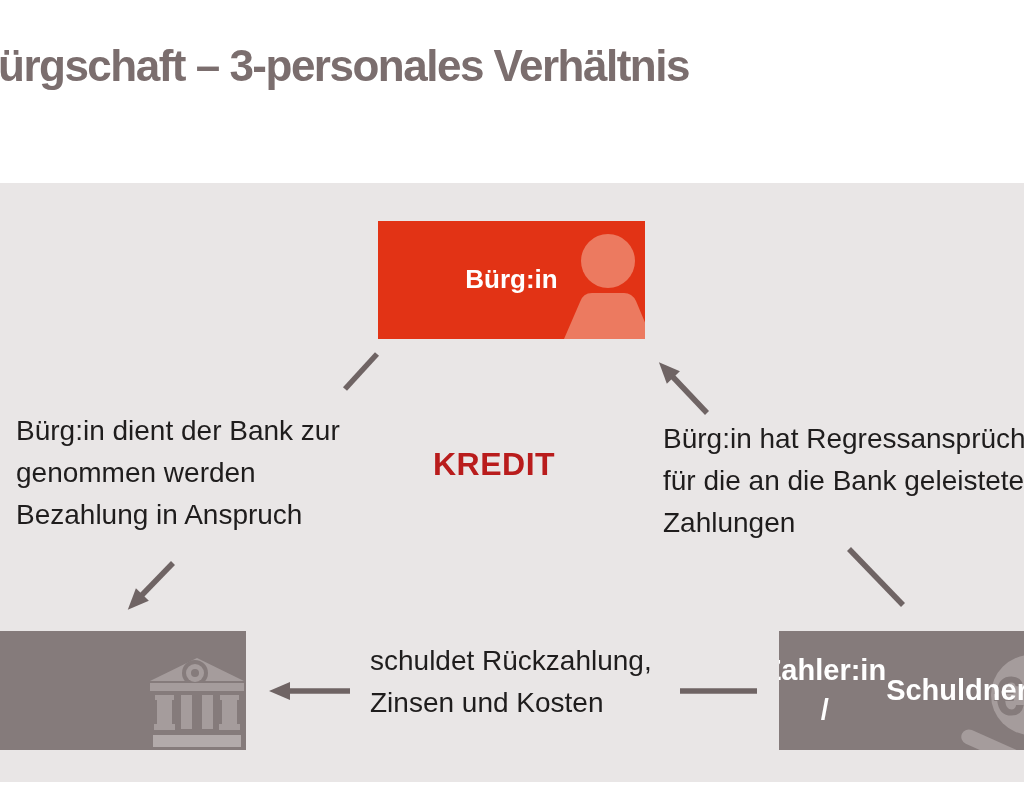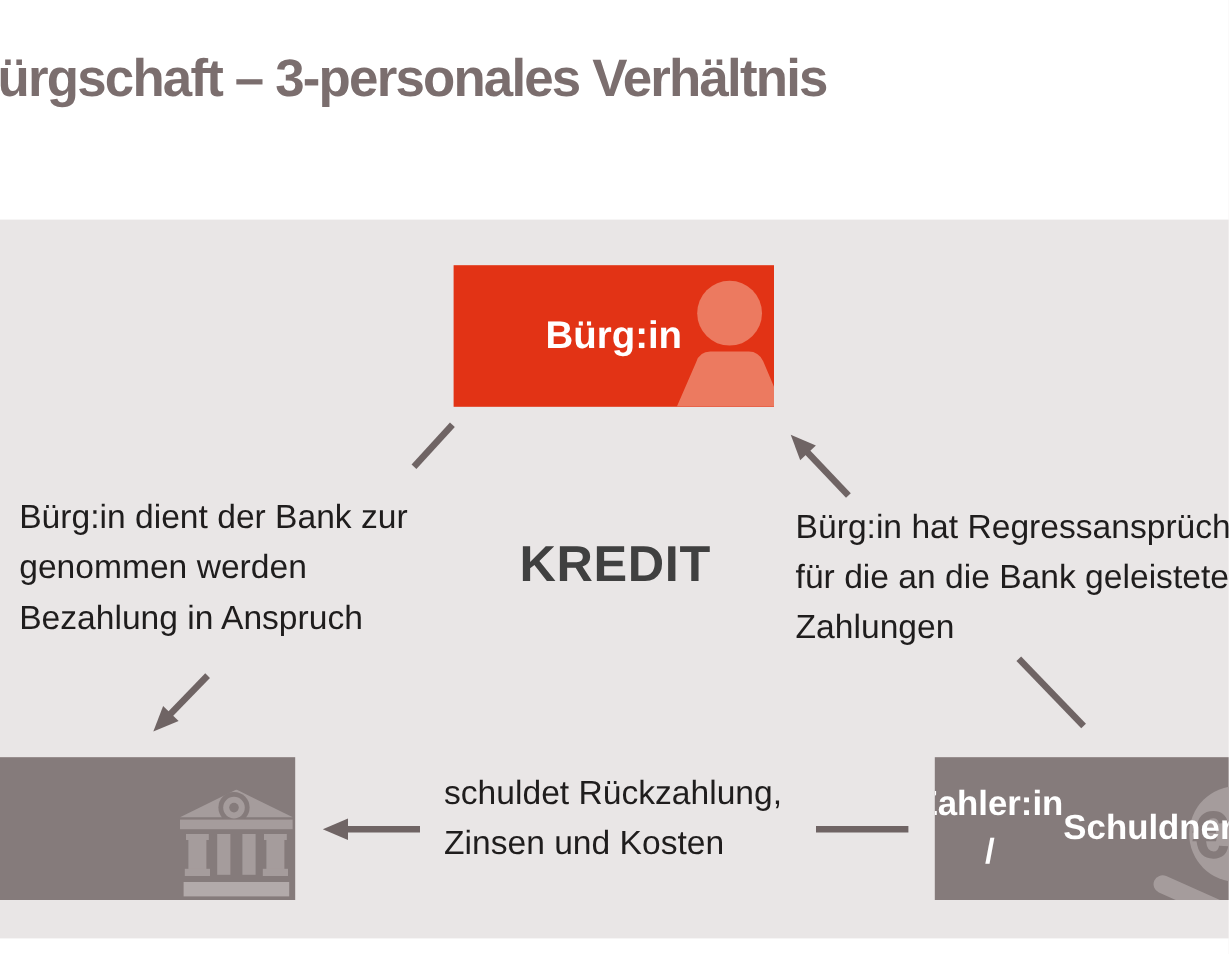--- a/index.html
+++ b/index.html
@@ -26,32 +26,32 @@
   .node {
     position:absolute; overflow:hidden; z-index:2;
     color:#ffffff; font-weight:700;
   }
   #node-guarantor { left:378px; top:221px; width:267px; height:118px; background:#e23315; }
   #node-bank      { left:0px;   top:631px; width:246px; height:119px; background:#857b7b; }
   #node-debtor    { left:779px; top:631px; width:245px; height:119px; background:#857b7b; }
   .node-label {
     position:absolute; inset:0; z-index:3;
     display:flex; align-items:center; justify-content:center;
-    font-size:32px; line-height:1.35; text-align:center;
+    font-size:26px; line-height:1.35; text-align:center;
   }
   #node-bank .node-label { left:28px; right:auto; width:165px; }
   #node-debtor .node-label { left:32px; width:205px; flex-direction:row; font-size:29px; }
   .node-icon { position:absolute; z-index:2; }
   #person-icon { left:0; top:0; }
   #bank-icon   { left:150px; top:27px; }
   #coin-icon   { left:180px; top:20px; }
   .kredit {
     position:absolute; left:433px; top:446px; z-index:2;
-    font-size:42px; font-weight:700; letter-spacing:0.5px;
-    color:#404040;
+    font-size:32px; font-weight:700; letter-spacing:0.5px;
+    color:#b91c1c;
   }
   .note {
     position:absolute; z-index:2;
     font-size:28px; line-height:42px; color:#1f1d1d;
   }
   #note-left   { left:16px;  top:384px;margin-top:26px; }
   #note-right  { left:663px; top:418px; }
   #note-bottom { left:370px; top:640px; }
   .note span { display:block; white-space:nowrap; }
 </style>

